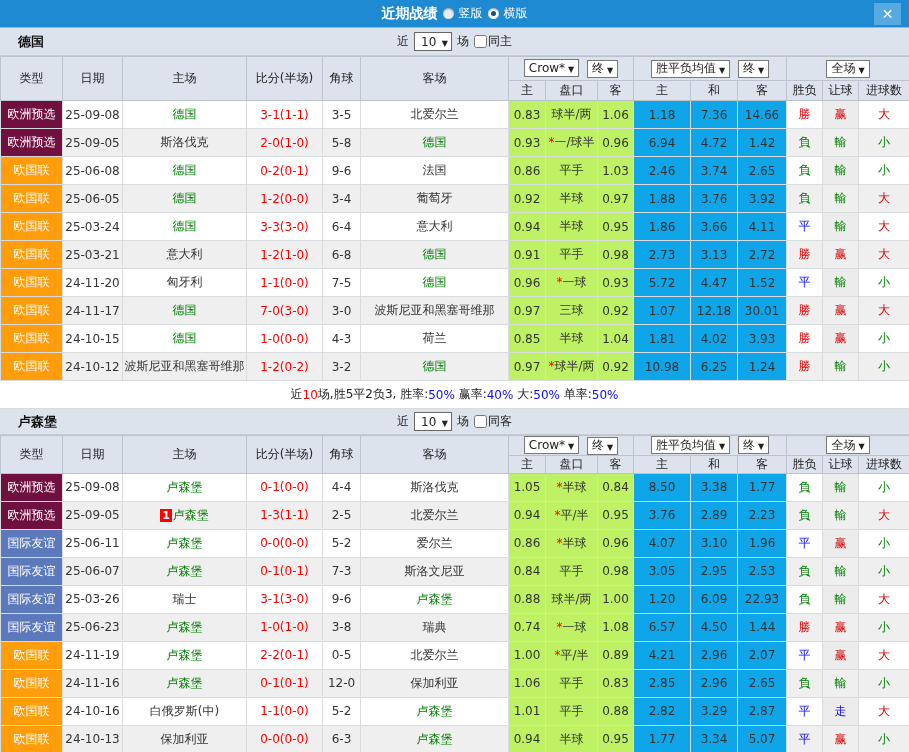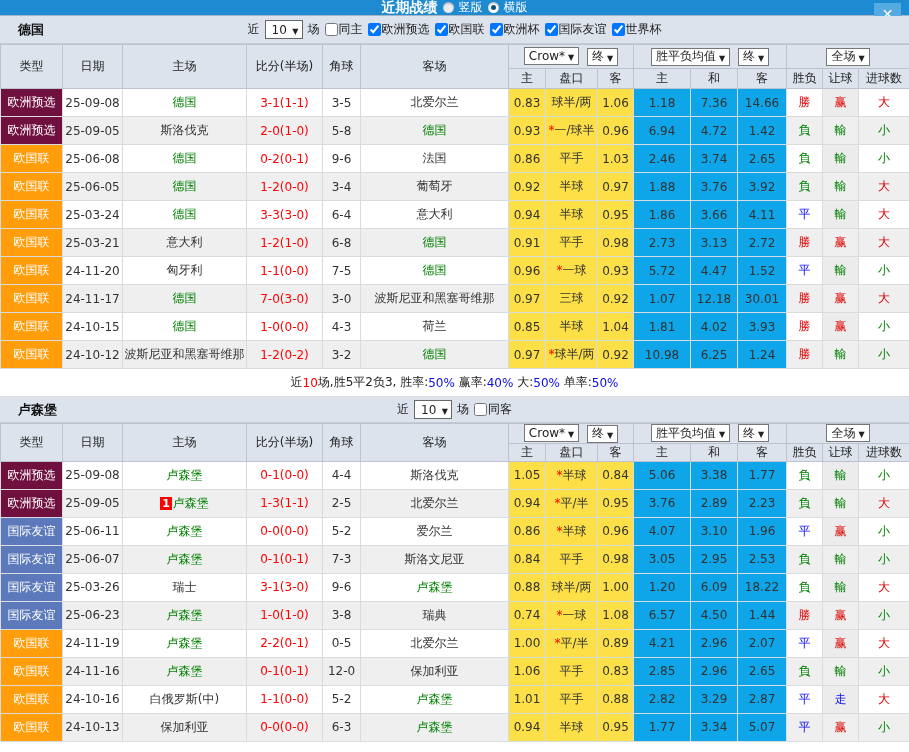--- a/index.html
+++ b/index.html
@@ -1,20 +1,20 @@
 <!DOCTYPE html>
 <html><head>
 <meta charset="utf-8">
 <style>
   * { box-sizing: border-box; margin: 0; padding: 0; }
   html,body { width: 909px; height: 752px; overflow: hidden; background: #fff;
     font-family: "DejaVu Sans", "Liberation Sans", sans-serif; font-size: 12px; color: #333; }
 
   
-  .topbar { height: 16px; background: #1d8ad2; position: relative;
+  .topbar { height: 28px; background: #1d8ad2; position: relative;
     display: flex; align-items: center; justify-content: center; border-bottom: 1px solid #a8b4c0; }
   .topbar-center { display: flex; align-items: center; gap: 5px; color: #fff; }
   .topbar-title { font-weight: bold; font-size: 14px; }
   .radio { width: 11px; height: 11px; border-radius: 50%; background: #e9eef2;
     display: inline-block; position: relative; box-shadow: inset 0 1px 2px rgba(0,0,0,.35); cursor: pointer; }
   .radio.on { background: #fff; }
   .radio.on::after { content: ""; position: absolute; left: 3px; top: 3px; width: 5px; height: 5px;
     border-radius: 50%; background: #14527e; }
   .radio-label { font-size: 12px; color: #fff; }
   .close-btn { position: absolute; right: 8px; top: 3px; width: 27px; height: 22px; background: #56aae2;
@@ -40,21 +40,21 @@
   thead th { background: #dce3ed; font-weight: normal; font-size: 12px; color: #222; border-color: #bcc3cf; }
   tr.hrow1 { height: 24px; } tr.hrow2 { height: 20px; }
   table.compact tr.hrow1 { height: 19px; } table.compact tr.hrow2 { height: 17px; }
   tbody tr { height: 28px; }
   tbody td { border-color: #d9dcdf; }
   tr.alt td { background: #efefef; }
   .hdr-dd { display: inline-flex; align-items: center; background: #fff; border: 1px solid #777;
     padding: 0 4px; height: 18px; margin: 0 2px; cursor: pointer; font-size: 12px; }
   td.type { color: #fff; font-size: 12px; }
   td.score { color: #ff0000; }
-  td.cream, tr.alt td.cream { background: #fde047; }
+  td.cream, tr.alt td.cream { background: #bef264; }
   td.pblue, tr.alt td.pblue { background: #0ea5e9; }
   td.rang { background: #ececec; }
   .green { color: #008000; }
   .res-r { color: #dd0000; } .res-g { color: #008000; } .res-b { color: #0b0bee; }
   .star { color: #ff0000; }
   .badge1 { display: inline-block; background: #ff0000; color: #fff; font-weight: bold;
     font-size: 11px; line-height: 13px; padding: 0 2px; margin-right: 1px; }
 
   
   .summary { height: 28px; display: flex; align-items: center; justify-content: center;
@@ -83,21 +83,20 @@
       <span>近</span>
       <span class="mini-select">
           <span>10</span>
           <span class="caret"></span>
         </span>
       <span>场</span>
       <label>
           <input type="checkbox" style="">
           <span>同主</span>
         </label>
-      <span><label><input type="checkbox" checked="" style="">欧洲预选</label><label><input type="checkbox" checked="" style="">欧国联</label><label><input type="checkbox" checked="" style="">欧洲杯</label><label><input type="checkbox" checked="" style="">国际友谊</label><label><input type="checkbox" checked="" style="">世界杯</label></span>
     </div>
   </div>
   <table>
     <colgroup>
       <col style="width:62px">
         <col style="width:60px">
         <col style="width:124px">
         <col style="width:76px">
       <col style="width:38px">
         <col style="width:148px">
@@ -430,21 +429,21 @@
         <tr>
           <td class="type" style="background: rgb(112, 16, 63);">欧洲预选</td>
           <td>25-09-08</td>
           <td><span class="green">卢森堡</span></td>
           <td class="score">0-1(0-0)</td>
           <td>4-4</td>
           <td><span>斯洛伐克</span></td>
           <td class="cream">1.05</td>
           <td class="cream"><span class="star">*</span>半球</td>
           <td class="cream">0.84</td>
-          <td class="pblue">5.06</td>
+          <td class="pblue">8.50</td>
           <td class="pblue">3.38</td>
           <td class="pblue">1.77</td>
           <td class="res-g">負</td>
           <td class="res-g rang">輸</td>
           <td class="res-g">小</td>
         </tr>
         <tr class="alt">
           <td class="type" style="background: rgb(112, 16, 63);">欧洲预选</td>
           <td>25-09-05</td>
           <td><span class="badge1">1</span><span class="green">卢森堡</span></td>
@@ -500,21 +499,21 @@
           <td>25-03-26</td>
           <td><span>瑞士</span></td>
           <td class="score">3-1(3-0)</td>
           <td>9-6</td>
           <td><span class="green">卢森堡</span></td>
           <td class="cream">0.88</td>
           <td class="cream">球半/两</td>
           <td class="cream">1.00</td>
           <td class="pblue">1.20</td>
           <td class="pblue">6.09</td>
-          <td class="pblue">18.22</td>
+          <td class="pblue">22.93</td>
           <td class="res-g">負</td>
           <td class="res-g rang">輸</td>
           <td class="res-r">大</td>
         </tr>
         <tr class="alt">
           <td class="type" style="background: rgb(91, 121, 187);">国际友谊</td>
           <td>25-06-23</td>
           <td><span class="green">卢森堡</span></td>
           <td class="score">1-0(1-0)</td>
           <td>3-8</td>

